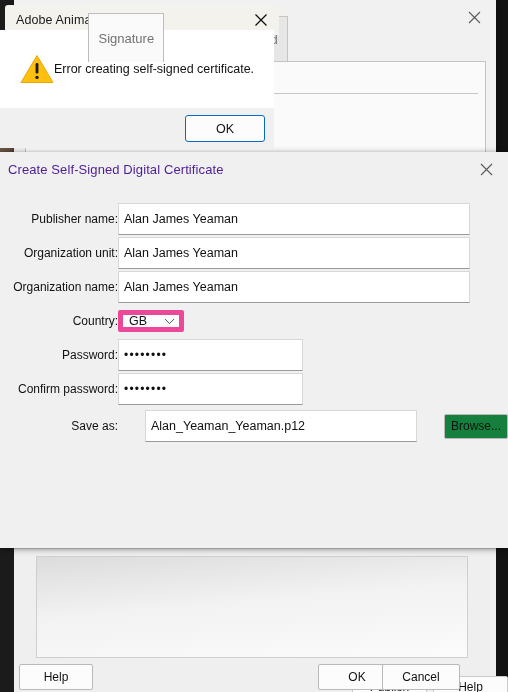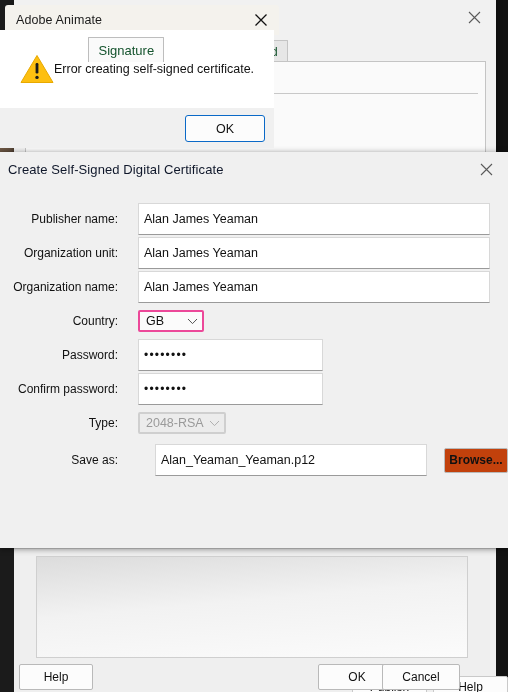--- a/index.html
+++ b/index.html
@@ -23,61 +23,61 @@
   #appCanvas{position:absolute;left:36px;top:556px;width:430px;height:100px;
      background:linear-gradient(175deg,#dcdcdc 0%,#f2f2f2 45%,#fbfbfb 100%);
      border:1px solid #cfcfcf;}
   #appBtnRow{position:absolute;left:352px;top:676px;width:156px;height:22px;display:flex;gap:6px;}
   .appbtn{flex:1;background:#fcfcfc;border:1px solid #c9c9c9;border-radius:2px;
      display:flex;align-items:center;justify-content:center;font-size:12px;color:#111;}
 
   
   .window{position:absolute;background:#f0f0f0;box-shadow:0 1px 6px rgba(0,0,0,.45);}
   .titlebar{height:36px;display:flex;align-items:center;position:relative;}
-  .titlebar .title{font-size:13px;color:#0f172a;letter-spacing:.1px;}
+  .titlebar .title{font-size:13px;color:#4c1d95;letter-spacing:.1px;}
   .wclose{position:absolute;right:0;top:0;width:44px;height:34px;display:flex;
      align-items:center;justify-content:center;color:#5a5a5a;}
   .wclose svg{display:block;}
 
   
   #airWin{left:14px;top:0;width:482px;height:160px;background:#f1f1f1;}
   #airWin .titlebar{padding-left:16px;}
   #airTabs{position:absolute;left:11px;top:39px;height:23px;display:flex;align-items:flex-end;}
-  .tab{height:21px;padding:0 9px;display:flex;align-items:center;font-size:12.5px;color:#14532d;
+  .tab{height:21px;padding:12px 9px;display:flex;align-items:center;font-size:12.5px;color:#737373;
        background:#e6e6e6;border:1px solid #c4c4c4;border-bottom:none;margin-right:-1px;
        border-radius:1px 1px 0 0;}
   .tab.active{height:24px;background:#fafafa;border-color:#bdbdbd;font-size:13px;position:relative;z-index:3;}
   #airBody{position:absolute;left:11px;top:61px;width:459px;height:97px;background:#fafafa;
      border:1px solid #c4c4c4;}
   #sigGroup{position:absolute;left:32px;top:26px;width:420px;height:10px;display:flex;align-items:center;}
   #sigGroup .gl{font-size:12px;color:#111;white-space:nowrap;}
   #sigGroup .rule{flex:1;height:1px;background:#c8c8c8;margin-left:9px;}
   #moreInfoBtn{position:absolute;left:52px;top:45px;width:86px;height:22px;background:#fcfcfc;
      border:1px solid #b9b9b9;border-radius:2px;display:flex;align-items:center;justify-content:center;
      font-size:12px;color:#111;}
 
   
   #certWin{left:0;top:152px;width:508px;height:396px;background:#f0f0f0;}
   #certWin .titlebar{padding-left:8px;height:34px;}
   #certForm{position:absolute;left:0;top:50px;width:508px;}
   .frow{height:34px;display:flex;align-items:center;}
-  .flabel{width:118px;text-align:right;padding-right:20px;font-size:12px;color:#111;}
+  .flabel{width:118px;text-align:right;padding-right:0;font-size:12px;color:#111;}
   .ftext{height:32px;background:#ffffff;border:1px solid #d8d8d8;border-bottom:1px solid #9a9a9a;
      display:flex;align-items:center;padding:0 5px;font-size:12.5px;color:#111;box-sizing:border-box;}
   .ftext.wide{width:352px;}
   .ftext.pwd{width:185px;letter-spacing:1.2px;font-size:12px;}
   .ftext.save{width:272px;}
-  .fselect{height:22px;background:#fbfbfb;border:2px solid #ec4899;border-radius:2px;
+  .fselect{height:22px;background:#fbfbfb;border:5px solid #ec4899;border-radius:2px;
      display:flex;align-items:center;padding:0 4px 0 6px;font-size:12.5px;color:#111;box-sizing:border-box;}
   .fselect.country{width:66px;justify-content:space-between;}
   .fselect.type{width:88px;justify-content:space-between;background:#ececec;border-color:#cfcfcf;color:#9a9a9a;}
   .chev{width:12px;height:12px;display:flex;align-items:center;justify-content:center;}
   .chev svg{display:block;}
-  #browseBtn{margin-left:0;width:62px;height:23px;background:#c2410c;border:1px solid #b9b9b9;
-     border-radius:2px;display:flex;align-items:center;justify-content:center;font-size:12px;color:#111;font-weight:bold;}
+  #browseBtn{margin-left:0;width:62px;height:23px;background:#15803d;border:1px solid #b9b9b9;
+     border-radius:2px;display:flex;align-items:center;justify-content:center;font-size:12px;color:#111;}
 
   #certBtns{position:absolute;left:0;top:512px;width:508px;height:24px;}
   .dlgbtn{position:absolute;height:24px;background:#fcfcfc;border:1px solid #b9b9b9;border-radius:2px;
      display:flex;align-items:center;justify-content:center;font-size:12px;color:#111;}
   #helpBtn{left:19px;width:72px;}
   #okBtn{left:318px;width:76px;}
   #cancelBtn{left:382px;width:76px;}
 
   
   #errWin{left:68px;top:544px;width:274px;height:148px;background:#f0f0f0;
@@ -177,31 +177,20 @@
     <div class="frow">
       <span class="flabel">Password:</span>
       <span class="ftext pwd">••••••••</span>
     </div>
 
     <div class="frow">
       <span class="flabel">Confirm password:</span>
       <span class="ftext pwd">••••••••</span>
     </div>
 
-    <div class="frow">
-      <span class="flabel">Type:</span>
-      <span class="fselect type">
-        <span>2048-RSA</span>
-        <span class="chev">
-          <svg width="11" height="7" viewBox="0 0 11 7">
-              <path d="M1 1 L5.5 5.6 L10 1" stroke="#b0b0b0" stroke-width="1" fill="none"></path>
-            </svg>
-        </span>
-      </span>
-    </div>
 
     <div class="frow" style="height:40px;justify-content:space-between;">
       <span class="flabel">Save as:</span>
       <span class="ftext save">Alan_Yeaman_Yeaman.p12</span>
       <span id="browseBtn">Browse...</span>
     </div>
   </div>
 
   <div id="certBtns">
     <div class="dlgbtn" id="helpBtn">Help</div>

